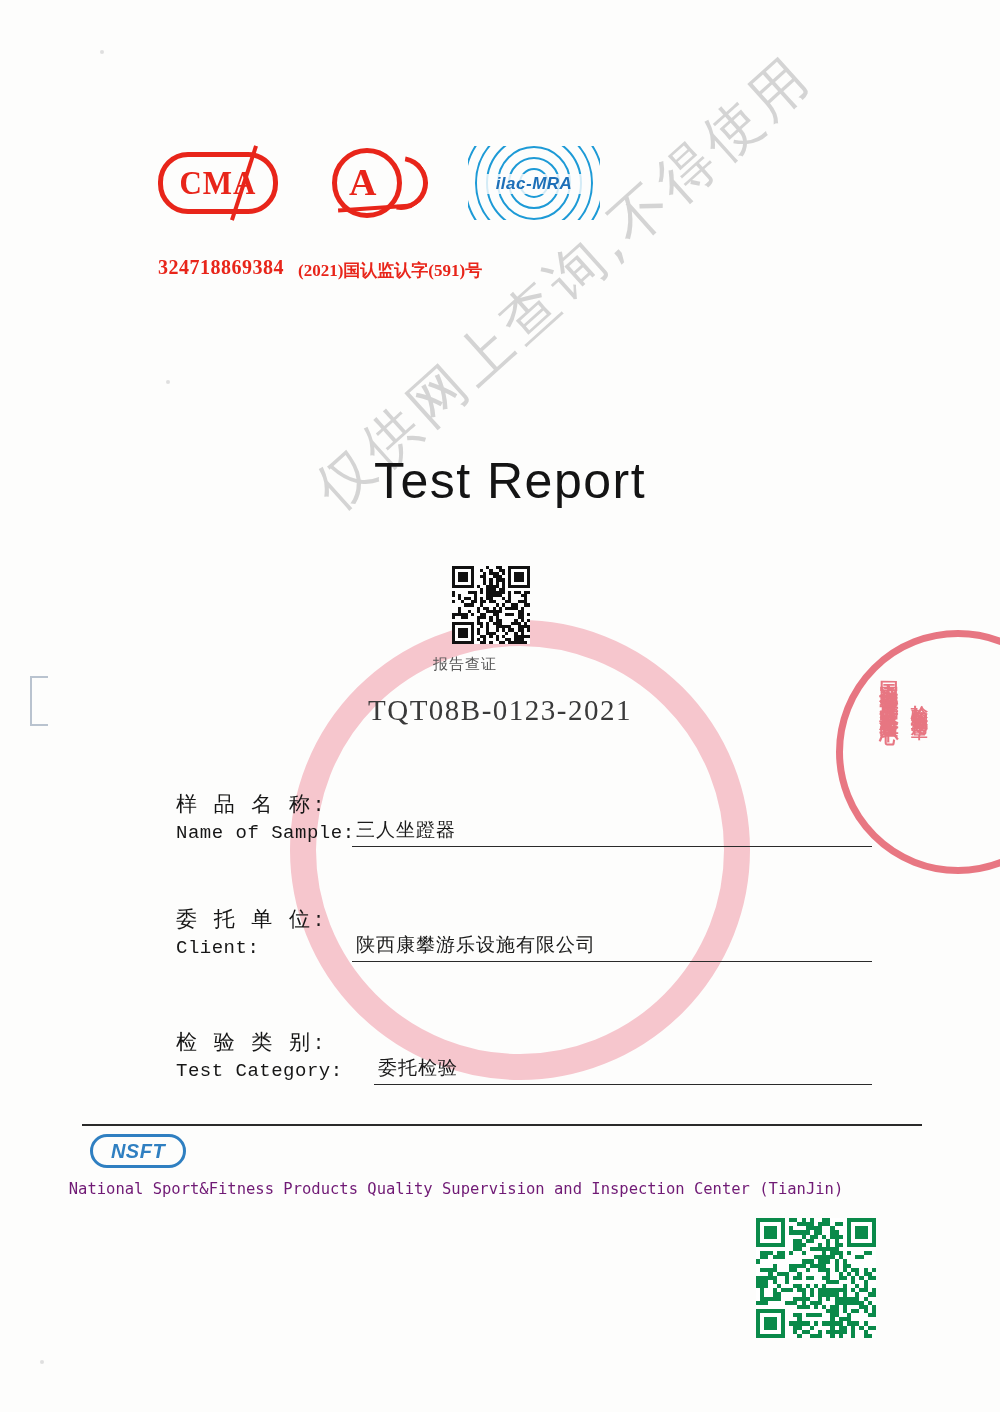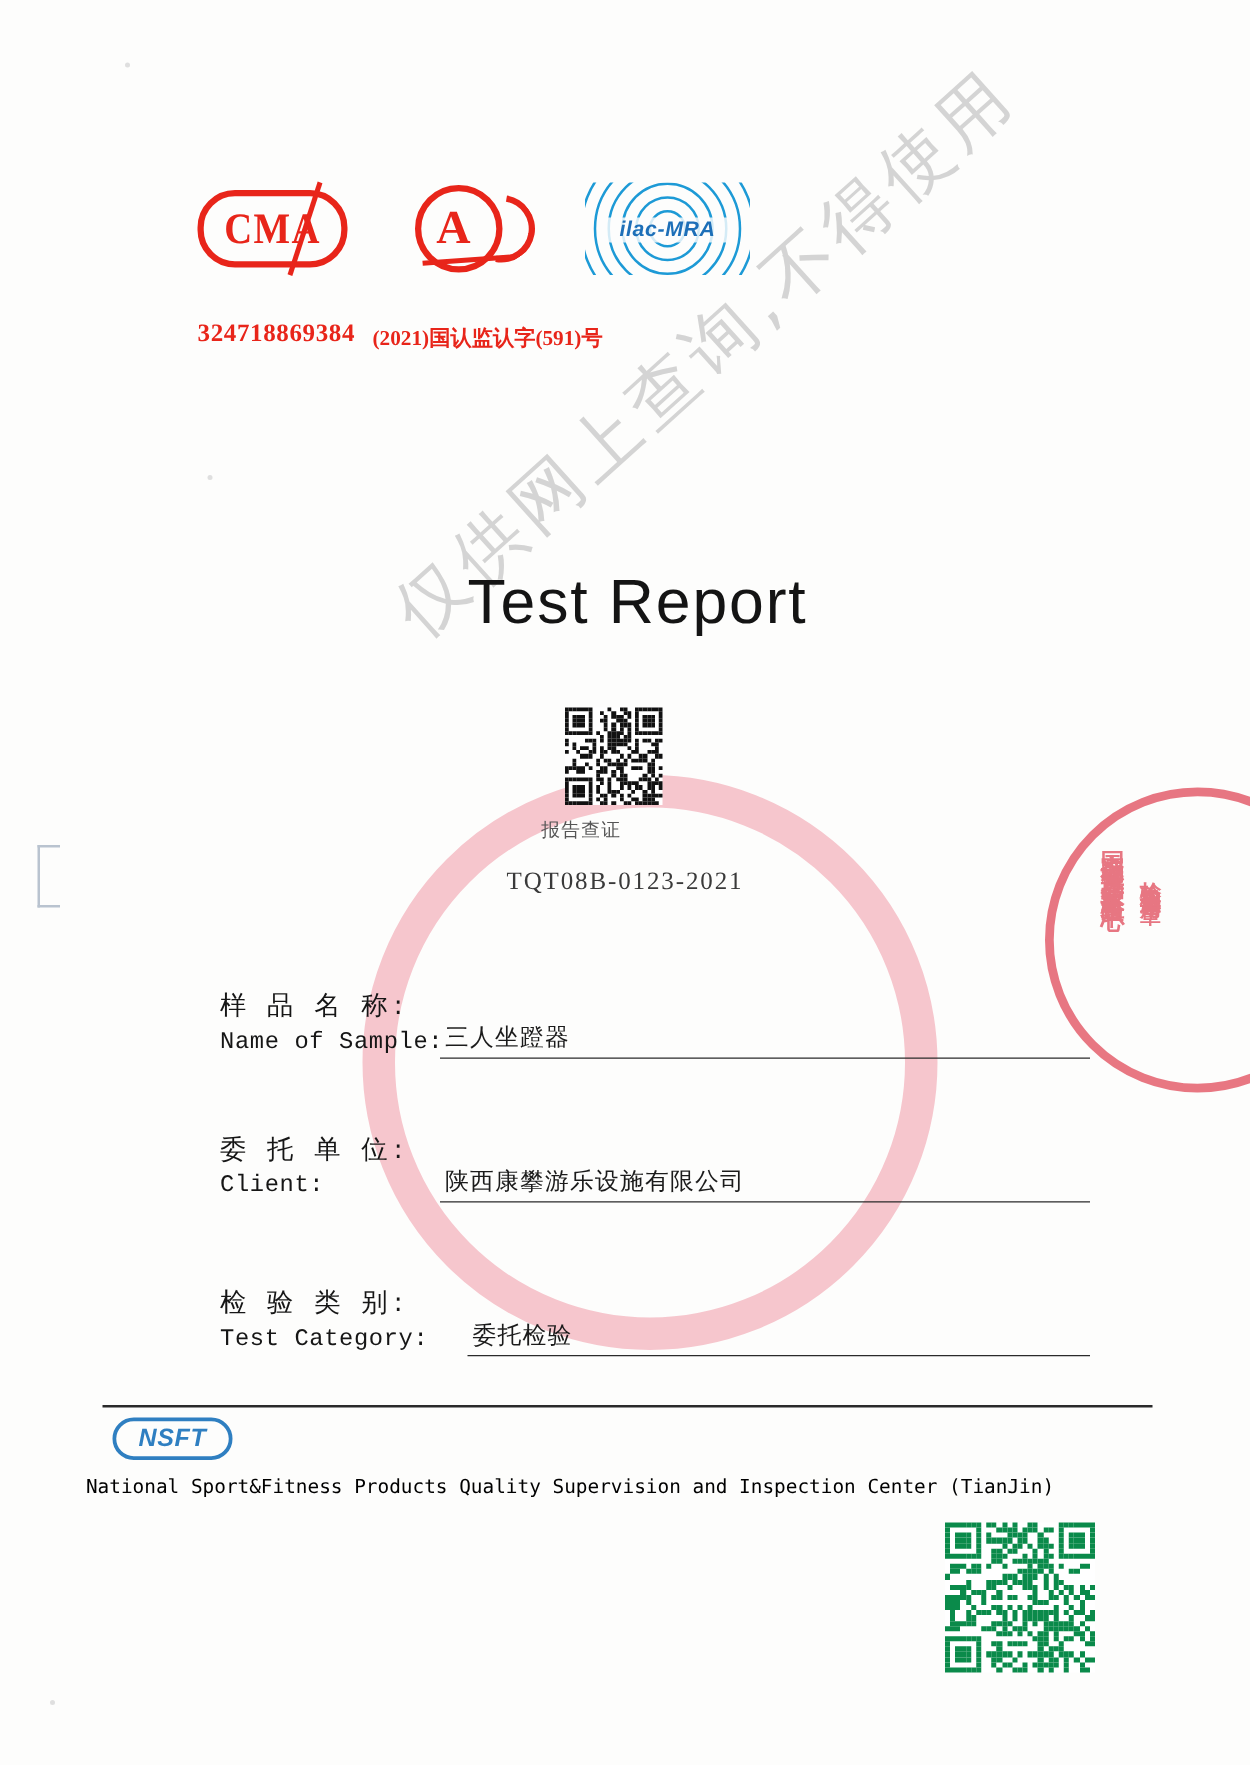--- a/index.html
+++ b/index.html
@@ -336,21 +336,21 @@
     color: #555;
     letter-spacing: 1px;
   }
   .report-no {
     position: absolute;
     top: 694px;
     left: 0;
     width: 1000px;
     text-align: center;
     font-family: "Liberation Serif", serif;
-    font-size: 20px;
+    font-size: 29px;
     letter-spacing: 1.5px;
     color: #3a3a3a;
   }
 
   
   .field {
     position: absolute;
     left: 176px;
     width: 700px;
   }
@@ -435,21 +435,21 @@
     white-space: nowrap;
   }
   .footer-en {
     position: absolute;
     left: 0;
     top: 1180px;
     width: 912px;
     text-align: center;
     font-family: "DejaVu Sans Mono", monospace;
     font-size: 15.5px;
-    color: #000000;
+    color: #701a75;
     letter-spacing: 0px;
   }
 </style>
 </head>
 <body>
 
 <div class="page">
 
   <div class="speck" style="left:100px;top:50px;width:4px;height:4px;"></div>
   <div class="speck" style="left:166px;top:380px;width:4px;height:4px;"></div>

